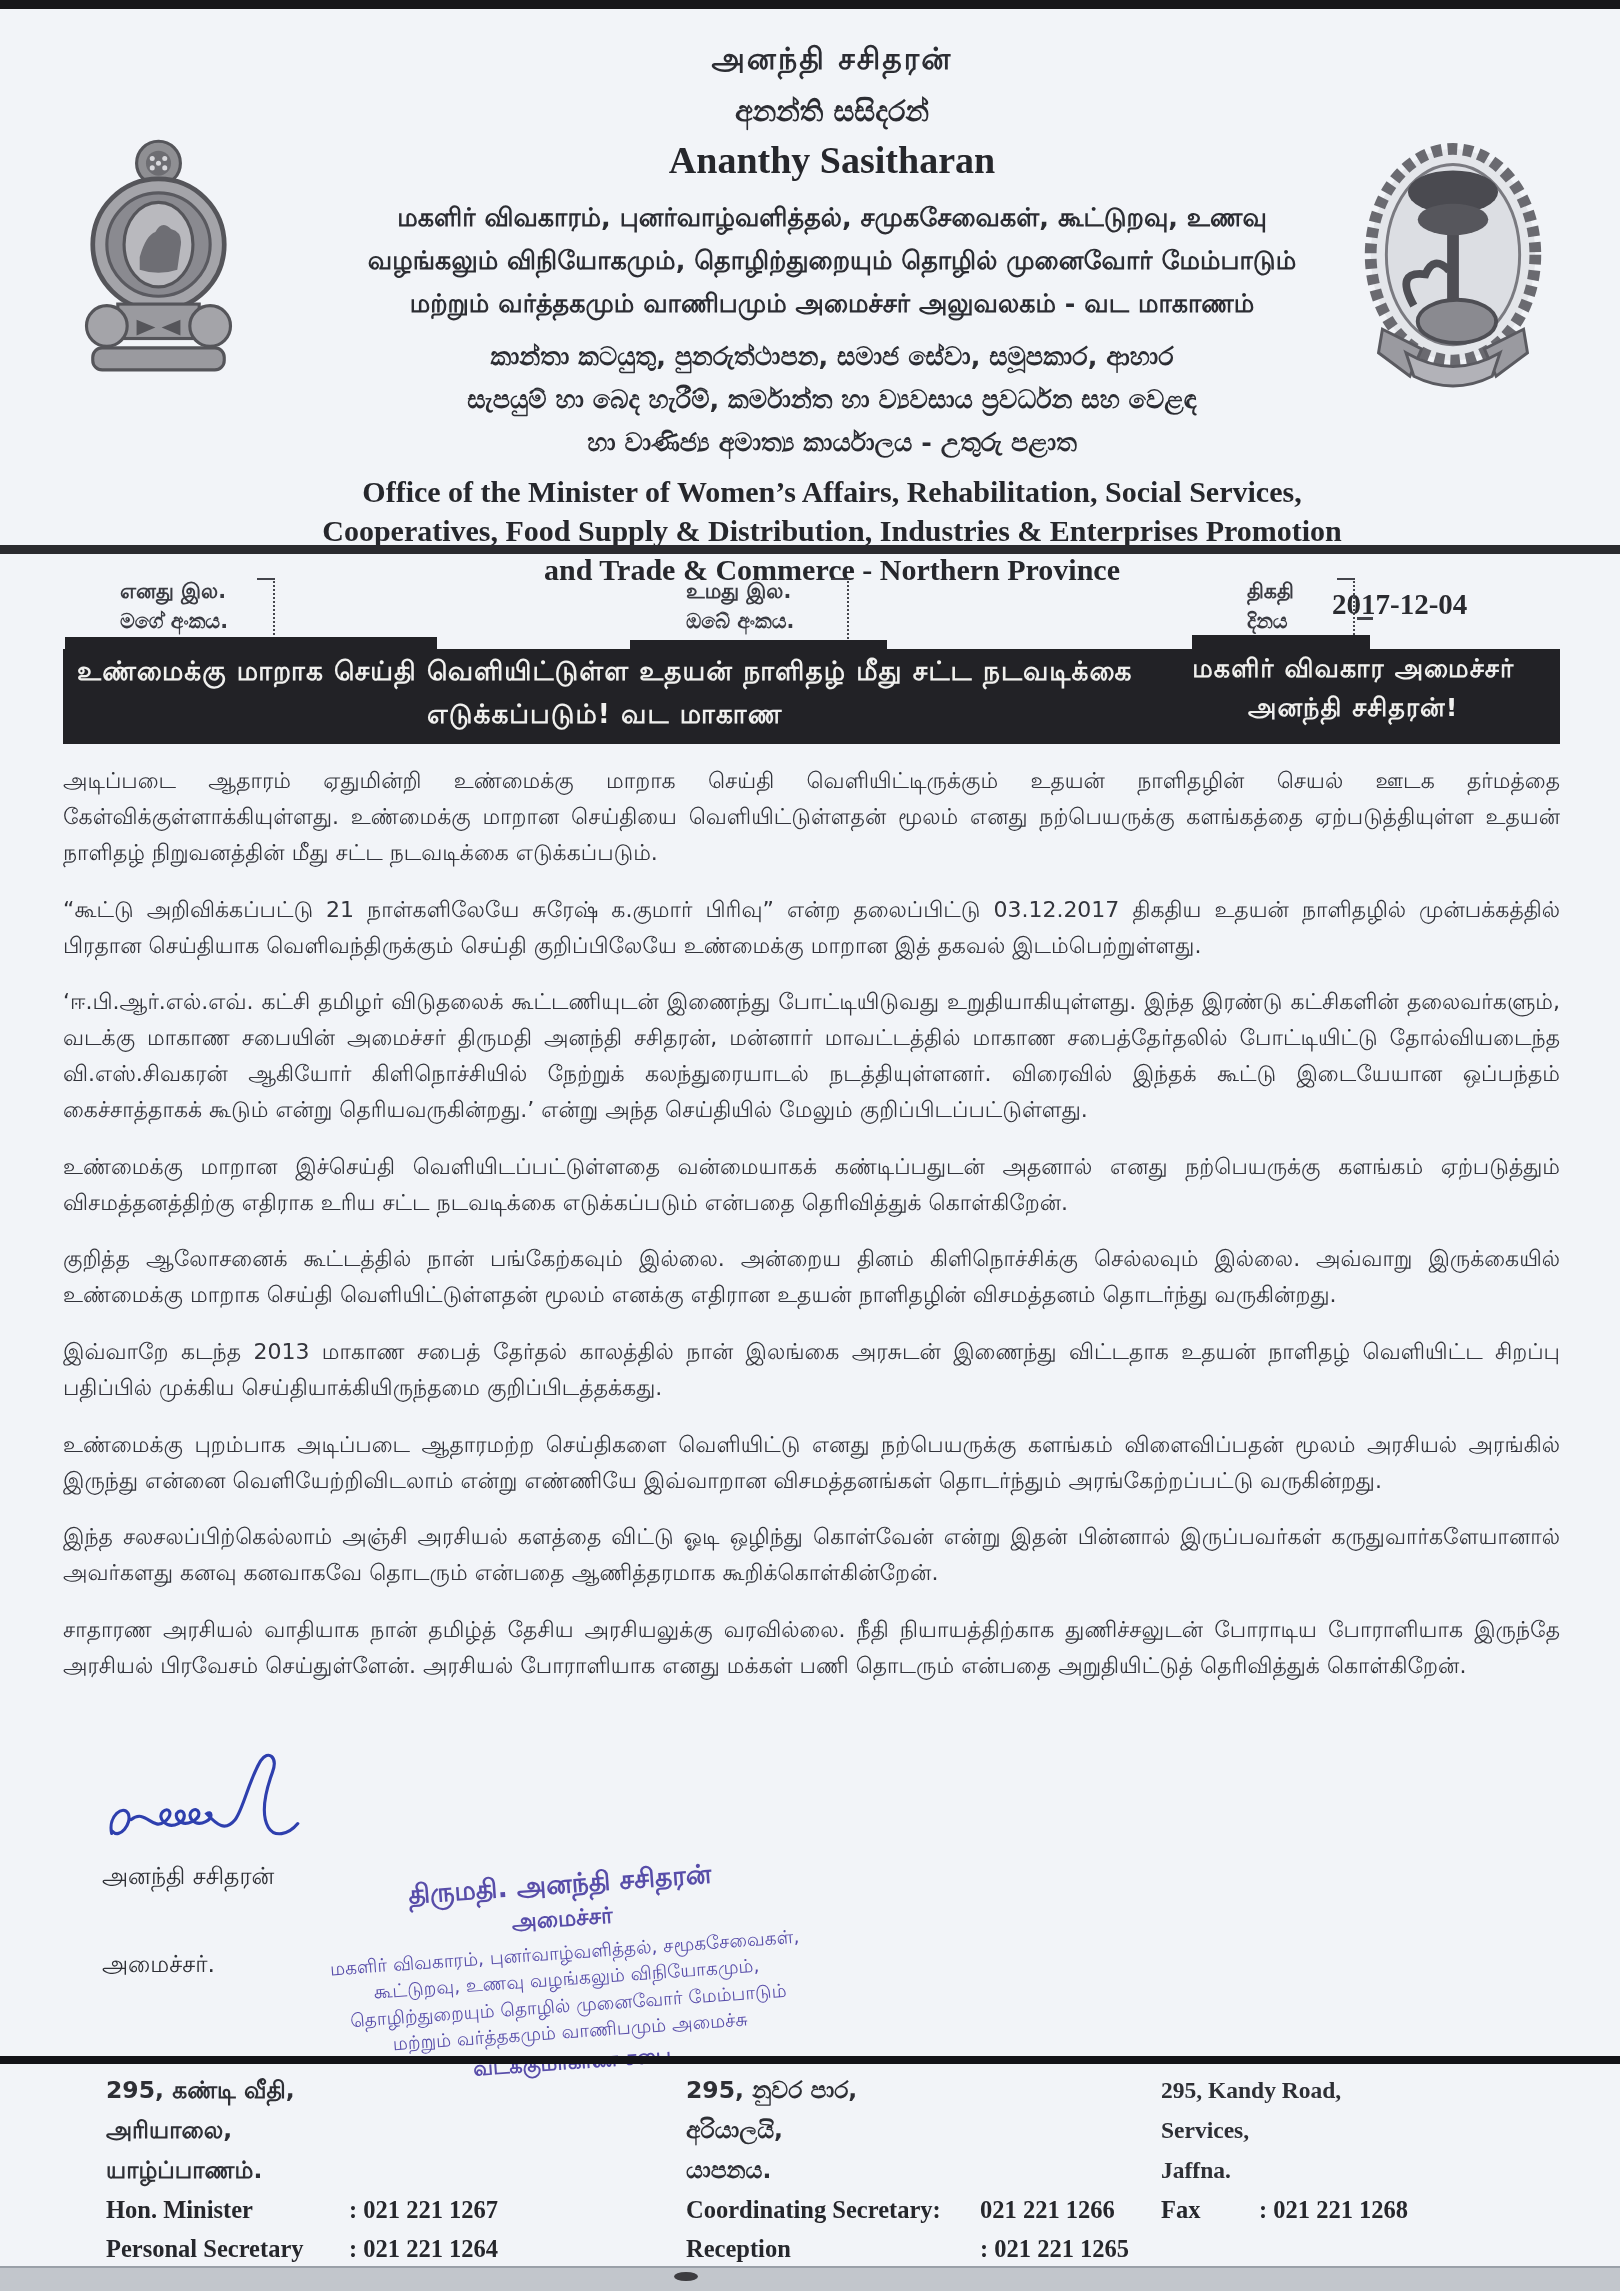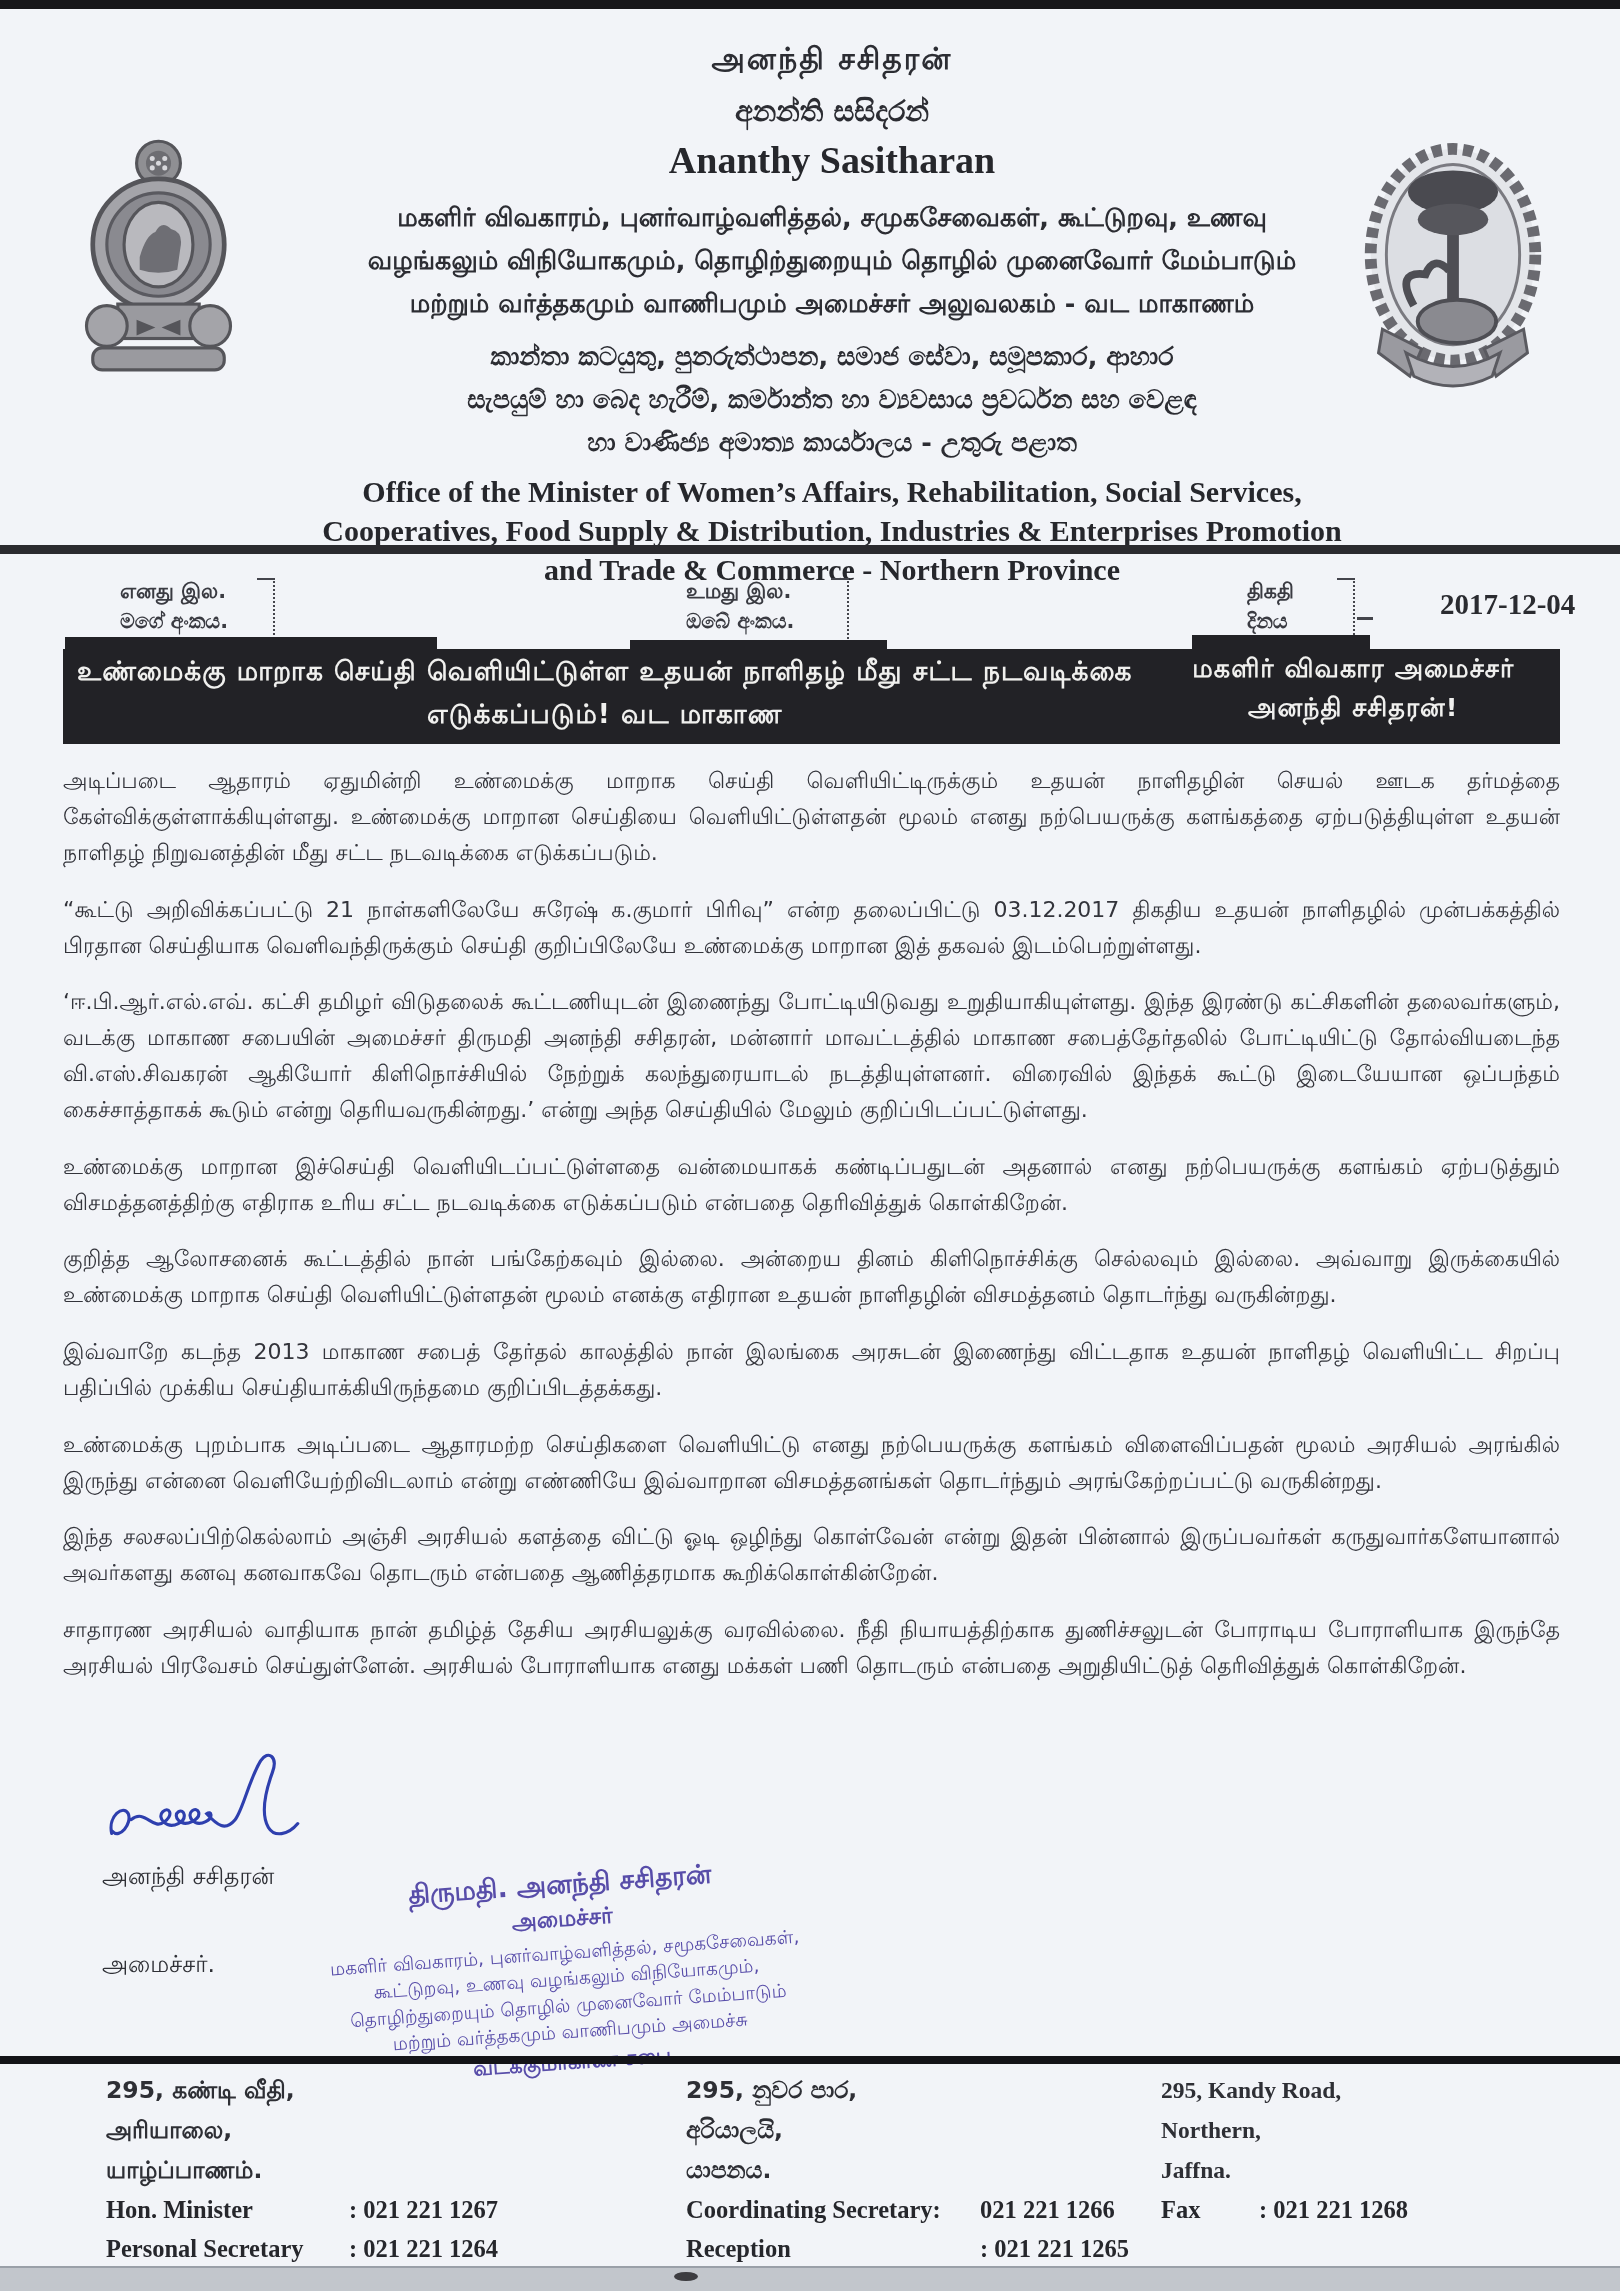--- a/index.html
+++ b/index.html
@@ -32,21 +32,21 @@
   .lh-rule { position:absolute; top:545px; left:0; width:100%; height:8.8px; background:#2b2b2f; }
 
   
   .ref-group { position:absolute; top:576px; font-size:20.6px; line-height:30px; font-weight:bold; color:#3a3b42; z-index:1; }
   .ref-group .en { font-family:"Liberation Serif","DejaVu Serif",serif; }
   .ref-bracket { position:absolute; top:2px; width:15.7px; height:90px; border-top:2px solid #44454c; border-right:2px dotted #44454c; }
   .ref-g1 { left:120px; } .ref-g1 .ref-bracket { left:137px; }
   .ref-g2 { left:686px; } .ref-g2 .ref-bracket { left:145px; }
   .ref-g3 { left:1247px; } .ref-g3 .ref-bracket { left:90px; height:78px; }
   .ref-dash { position:absolute; left:110px; top:41px; width:15.7px; height:2.9px; background:#44454c; }
-  .ref-date-value { position:absolute; left:1440px; top:588px; font-family:"Liberation Serif","DejaVu Serif",serif; font-size:29px; font-weight:bold; color:#2a2b30; z-index:1; }
+  .ref-date-value { position:absolute; left:1332px; top:588px; font-family:"Liberation Serif","DejaVu Serif",serif; font-size:29px; font-weight:bold; color:#2a2b30; z-index:1; }
 
   
   .banner {
     position:absolute; top:649px; left:63px; width:1497px; height:95px;
     background:#222226; z-index:2;
     display:flex; flex-direction:row; justify-content:center;
     text-align:center; color:#f0f0ee;
   }
   .banner .tab { position:absolute; background:#222226; }
   .tab1 { left:2px;  top:-11.8px; width:372px; height:11.8px; }
@@ -245,21 +245,21 @@
       <span>021 221 1266</span>
     </div>
     <div class="f-contact">
       <span class="lbl">Reception</span>
       <span>: 021 221 1265</span>
     </div>
   </div>
 
   <div class="f-col f-col3">
     <div class="en">295, Kandy Road,</div>
-    <div class="en">Northern,</div>
+    <div class="en">Services,</div>
     <div class="en">Jaffna.</div>
     <div class="f-contact">
       <span class="lbl">Fax</span>
       <span>: 021 221 1268</span>
     </div>
   </div>
 
   <div class="scan-bottom"></div>
   <div class="scan-blob"></div>
 

